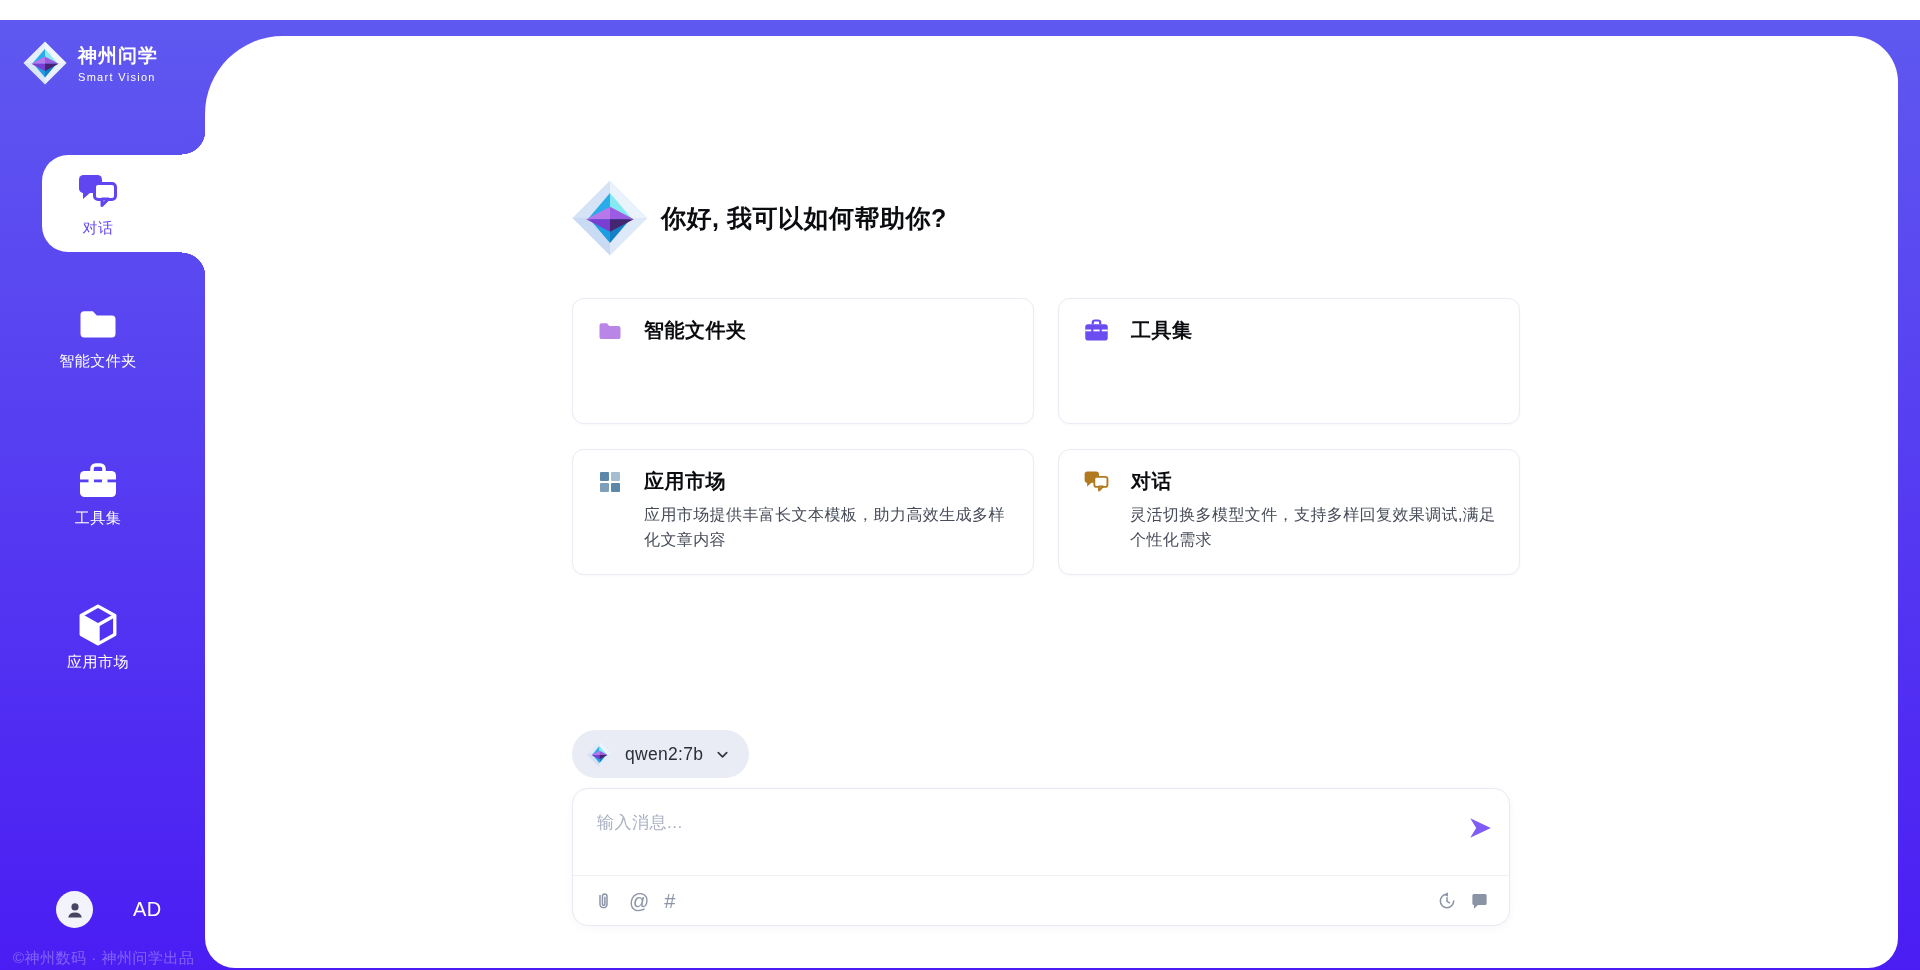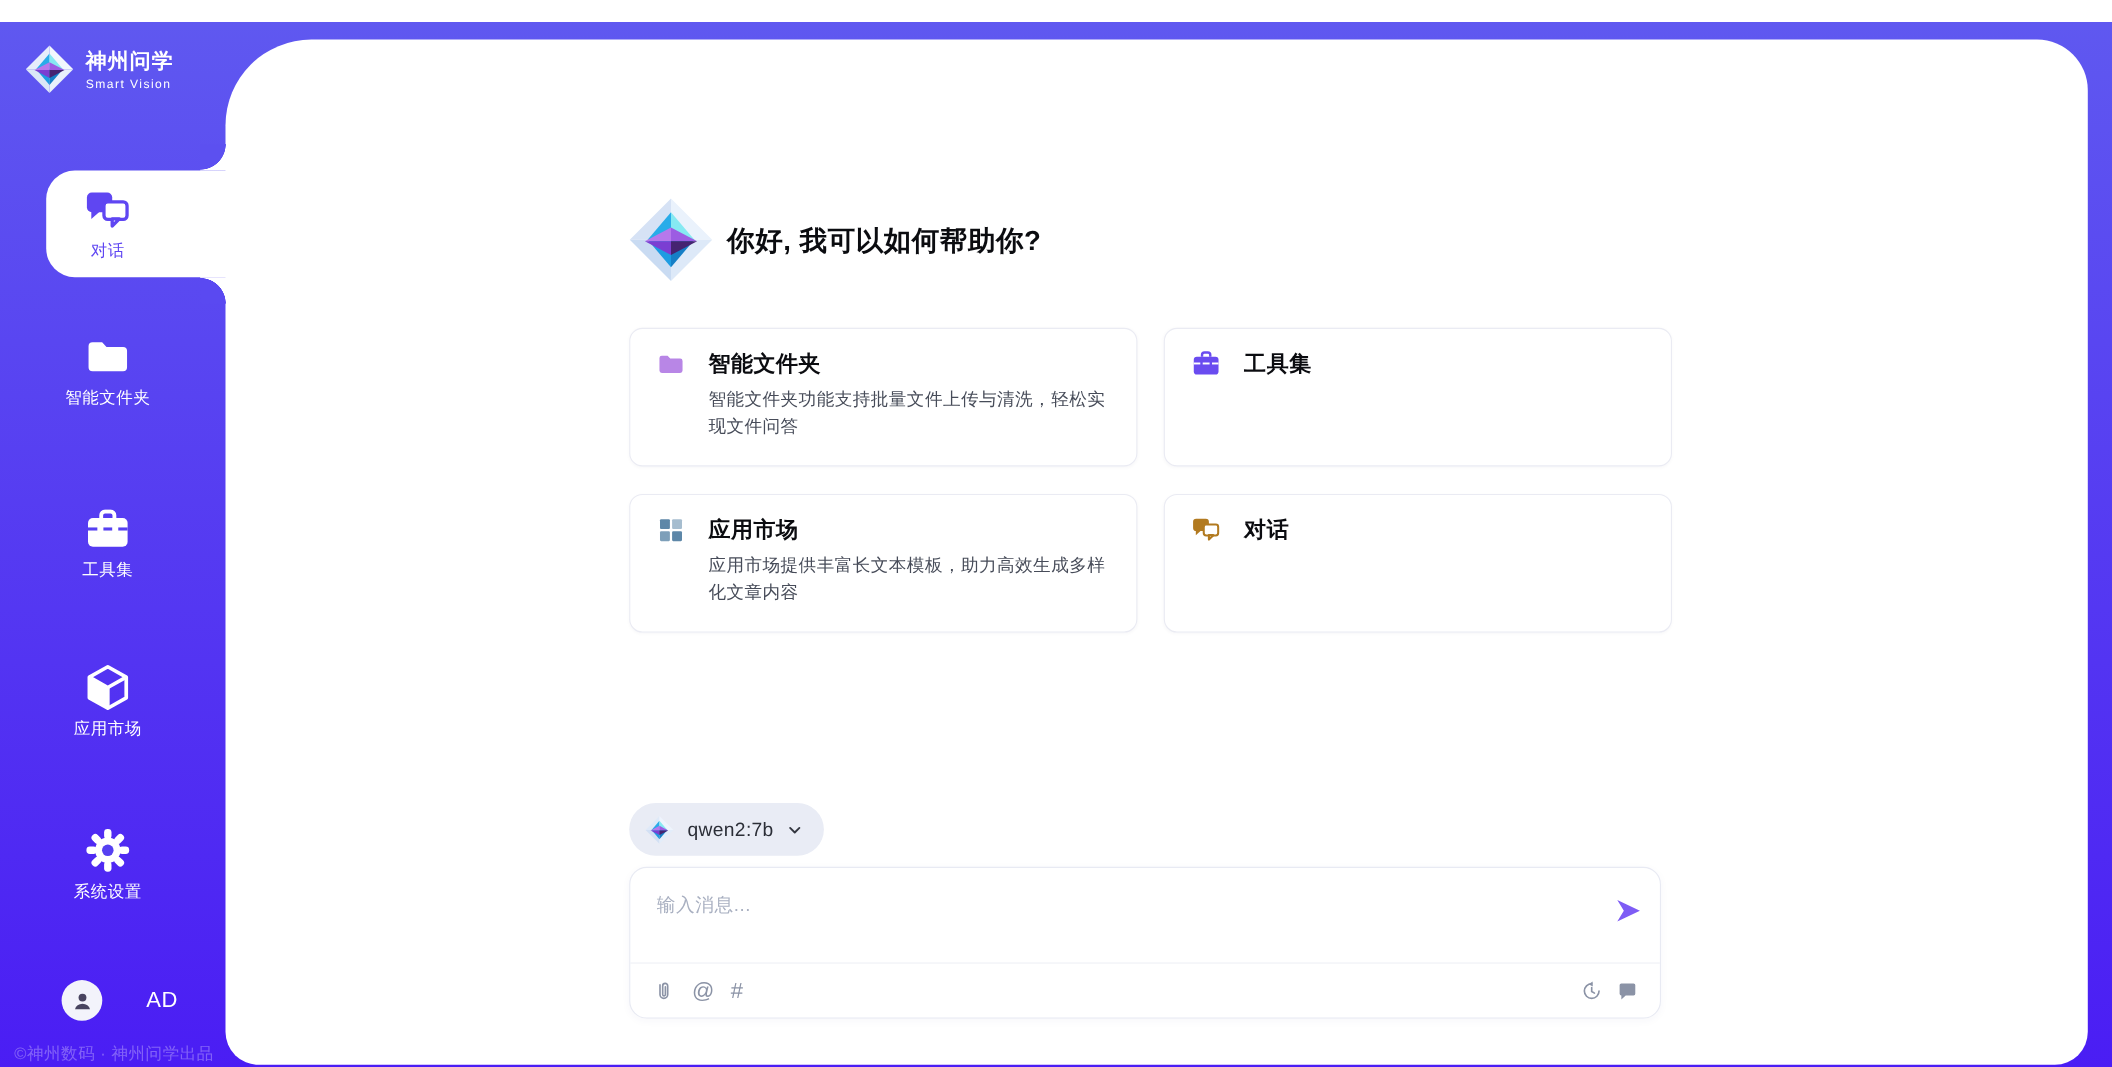--- a/index.html
+++ b/index.html
@@ -160,39 +160,20 @@
         <g fill="none" stroke="currentColor" stroke-width="3.2" stroke-linejoin="round">
           <path d="M20 3 L36 12 V30 L20 39 L4 30 V12 Z"></path>
           <path d="M4 12 L20 21 L36 12"></path>
             <path d="M20 21 V39"></path>
         </g>
       </svg>
     </div>
     <span class="nav-label">应用市场</span>
   </div>
 
-  <div class="side-nav-item nav-gear">
-    <div class="nav-icon">
-      <svg width="42" height="42" viewBox="0 0 40 40">
-        <g fill="currentColor">
-          <circle cx="20" cy="20" r="11"></circle>
-          <rect x="16.8" y="1.5" width="6.4" height="9" rx="3"></rect>
-          <rect x="16.8" y="1.5" width="6.4" height="9" rx="3" transform="rotate(45 20 20)"></rect>
-          <rect x="16.8" y="1.5" width="6.4" height="9" rx="3" transform="rotate(90 20 20)"></rect>
-          <rect x="16.8" y="1.5" width="6.4" height="9" rx="3" transform="rotate(135 20 20)"></rect>
-          <rect x="16.8" y="1.5" width="6.4" height="9" rx="3" transform="rotate(180 20 20)"></rect>
-          <rect x="16.8" y="1.5" width="6.4" height="9" rx="3" transform="rotate(225 20 20)"></rect>
-          <rect x="16.8" y="1.5" width="6.4" height="9" rx="3" transform="rotate(270 20 20)"></rect>
-          <rect x="16.8" y="1.5" width="6.4" height="9" rx="3" transform="rotate(315 20 20)"></rect>
-        </g>
-        <circle cx="20" cy="20" r="5" fill="var(--backdrop)"></circle>
-      </svg>
-    </div>
-    <span class="nav-label">系统设置</span>
-  </div>
 
   <div class="user-row">
     <div class="user-avatar">
       <svg width="22" height="22" viewBox="0 0 24 24">
         <g fill="#494460">
             <circle cx="12" cy="8.6" r="3.9"></circle>
             <path d="M4.6 20.2 a7.5 6.6 0 0 1 14.8 0 Z"></path>
           </g>
       </svg>
     </div>
@@ -221,21 +202,20 @@
 
   <div class="cards">
 
     <div class="card">
       <div class="card-head">
         <svg width="24" height="20" viewBox="0 0 24 19">
           <path d="M1.5 4 a2.2 2.2 0 0 1 2.2 -2.2 h5.2 l2.4 2.6 h9 a2.2 2.2 0 0 1 2.2 2.2 v8.8 a2.2 2.2 0 0 1 -2.2 2.2 H3.7 a2.2 2.2 0 0 1 -2.2 -2.2 Z" fill="#b886e6"></path>
         </svg>
         <span class="card-title">智能文件夹</span>
       </div>
-      <div class="card-desc">智能文件夹功能支持批量文件上传与清洗，轻松实现文件问答</div>
     </div>
 
     <div class="card">
       <div class="card-head">
         <svg width="25" height="23" viewBox="0 0 40 36">
           <g fill="#6a4cf0">
             <rect x="2" y="8" width="36" height="26" rx="4.5"></rect>
             <rect x="10.5" y="14" width="5.5" height="8.5" rx="1.2"></rect>
             <rect x="24" y="14" width="5.5" height="8.5" rx="1.2"></rect>
           </g>
@@ -270,20 +250,21 @@
             <rect x="1" y="2" width="23" height="18" rx="4.5"></rect>
             <path d="M5 18 v8 l8 -7 Z"></path>
           </g>
           <g stroke-width="3" stroke-linejoin="round" fill="#ffffff" stroke="#b27a20">
             <rect x="16.5" y="10.5" width="21" height="16" rx="3.5"></rect>
             <path d="M24 26 l0 6.5 6.5 -6.5 Z"></path>
           </g>
         </svg>
         <span class="card-title">对话</span>
       </div>
+      <div class="card-desc">灵活切换多模型文件，支持多样回复效果调试,满足个性化需求</div>
     </div>
 
   </div>
 
   <div class="model-pill">
     <svg class="logo-diamond" viewBox="0 0 64 64">
       <polygon points="32,2 2,32 32,32" fill="#dfe9f8"></polygon>
         <polygon points="32,2 62,32 32,32" fill="#eef4fd"></polygon>
       <polygon points="2,32 32,62 32,32" fill="#d2e0f4"></polygon>
         <polygon points="62,32 32,62 32,32" fill="#e3edfa"></polygon>

